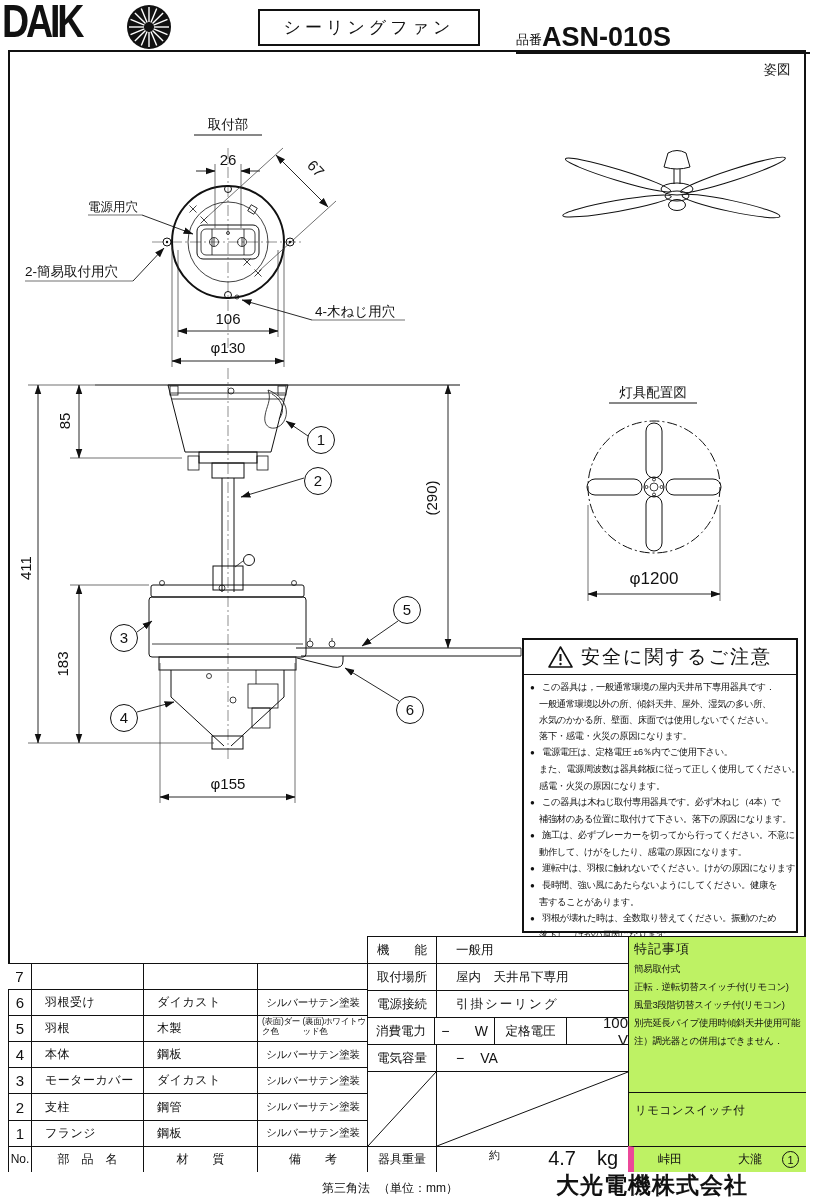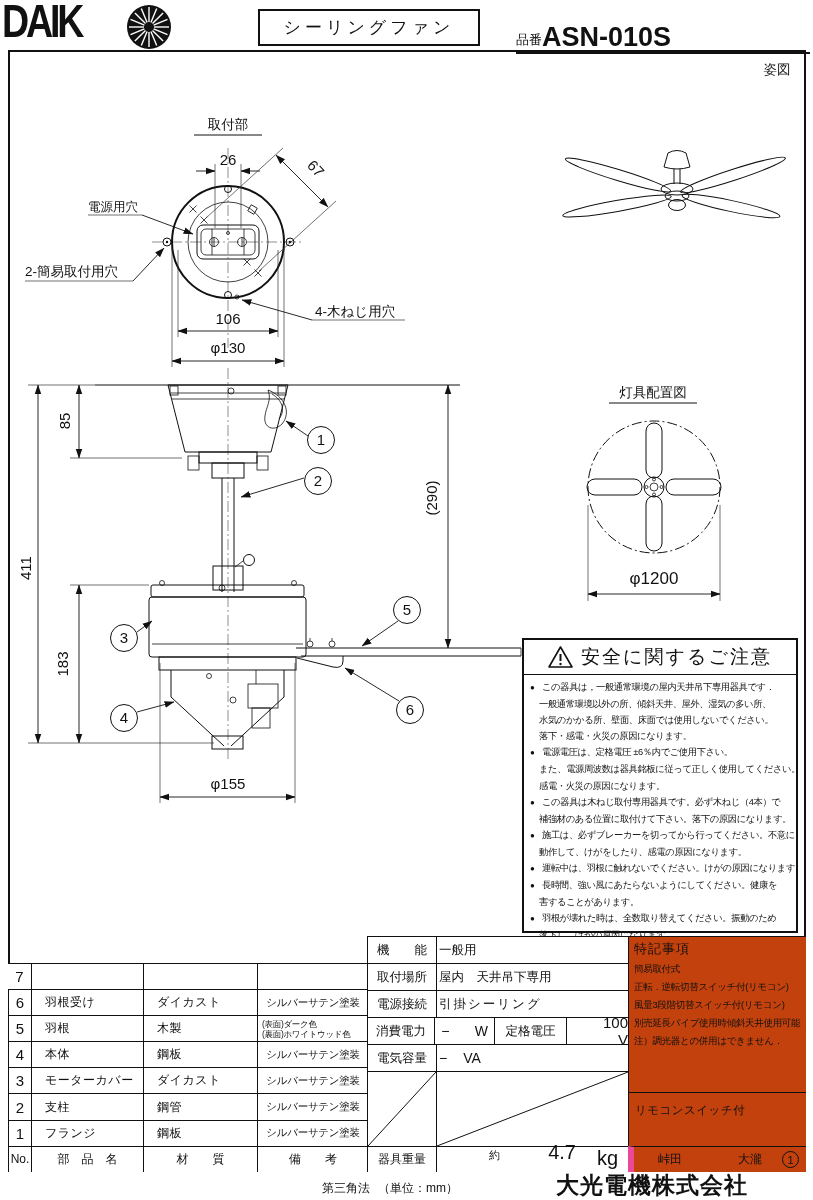--- a/index.html
+++ b/index.html
@@ -41,32 +41,32 @@
   .s-line.cont { padding-left:9px; }
 
   
   .cell { border-left:1px solid #111; border-top:1px solid #111; display:flex; align-items:center; overflow:hidden; }
   .parts { position:absolute; left:8px; top:963px; width:360px; height:209px; display:grid; grid-template-columns:23px 112px 114px 111px; grid-auto-rows:26.1px; background:#fff; }
   .parts .cell { border-left:none; }
   .parts .cell + .cell { border-left:1px solid #111; } 
   .pt-no { justify-content:center; font-size:15px; }
   .pt-tx { padding-left:13px; font-size:12px; letter-spacing:.5px; }
   .pt-rm { justify-content:center; font-size:10.5px; letter-spacing:-.3px; }
-  .pt-rm2 { flex-direction:column; justify-content:center; align-items:flex-start; padding-left:4px; font-size:8.5px; line-height:10px; letter-spacing:-.3px; }
+  .pt-rm2 { flex-direction:row; justify-content:center; align-items:flex-start; padding-left:4px; font-size:8.5px; line-height:10px; letter-spacing:-.3px; }
   .pt-h { justify-content:center; font-size:12px; }
 
   .spec { position:absolute; left:367px; top:936px; width:261px; height:236px; background:#fff; }
   .sp-row { display:flex; }
   .sp-cell { border-left:1px solid #111; border-top:1px solid #111; height:27px; display:flex; align-items:center;text-align:right; }
   .sp-label { width:69px; justify-content:center; font-size:12.5px; }
-  .sp-val { flex:1; padding-left:2px; font-size:12.5px; }
+  .sp-val { flex:1; padding-left:19px; font-size:12.5px; }
   .diag { position:relative; }
   .diag svg { position:absolute; inset:0; width:100%; height:100%; }
 
-  .panel { position:absolute; left:628px; top:936px; width:178px; height:236px; background:#c2410c; }
+  .panel { position:absolute; left:628px; top:936px; width:178px; height:236px; background:#bef264; }
   .panel-notes { height:156px; border-left:1px solid #111; border-top:1px solid #111; padding:3px 5px; }
   .panel-notes .ttl { font-size:13px; letter-spacing:1px; margin-bottom:2px; }
   .panel-notes .nl { font-size:9.5px; letter-spacing:-.3px; line-height:18px; white-space:nowrap; }
   .panel-remote { height:54px; border-left:1px solid #111; border-top:1px solid #111; padding:10px 0 0 6px; font-size:11.5px; letter-spacing:.5px; }
   .panel-appr { height:26px; border-left:6px solid #ec4899; border-top:1px solid #111; display:flex; align-items:center; font-size:12px;justify-content:flex-end; }
   .appr-1 { margin-left:24px; }
   .appr-2 { margin-left:56px; }
   .rev-circ { margin-left:auto; margin-right:7px; width:17px; height:17px; border:1px solid #111; border-radius:50%; display:flex; align-items:center; justify-content:center; font-size:11px; }
 
   
@@ -465,21 +465,21 @@
       <div class="sp-cell diag" style="flex:1; height:75px;">
         <svg viewBox="0 0 100 100" preserveAspectRatio="none">
             <line x1="0" y1="100" x2="100" y2="0" stroke="#111" stroke-width="1" vector-effect="non-scaling-stroke"></line>
           </svg>
       </div>
     </div>
     <div class="sp-row">
       <div class="sp-cell sp-label" style="height:26px; font-size:12px;">器具重量</div>
       <div class="sp-cell" style="flex:1; height:26px; position:relative;">
         <span style="position:absolute; left:52px; top:1px; font-size:11px;">約</span>
-        <span style="position:absolute; right:52px; bottom:8px; font-size:20px;">4.7</span>
+        <span style="position:absolute; right:52px; bottom:2px; font-size:20px;">4.7</span>
         <span style="position:absolute; right:10px; bottom:2px; font-size:20px;">kg</span>
       </div>
     </div>
   </div>
 
   <div class="panel">
     <div class="panel-notes">
       <div class="ttl">特記事項</div>
       <div class="nl">簡易取付式</div>
       <div class="nl">正転．逆転切替スイッチ付(リモコン)</div>

